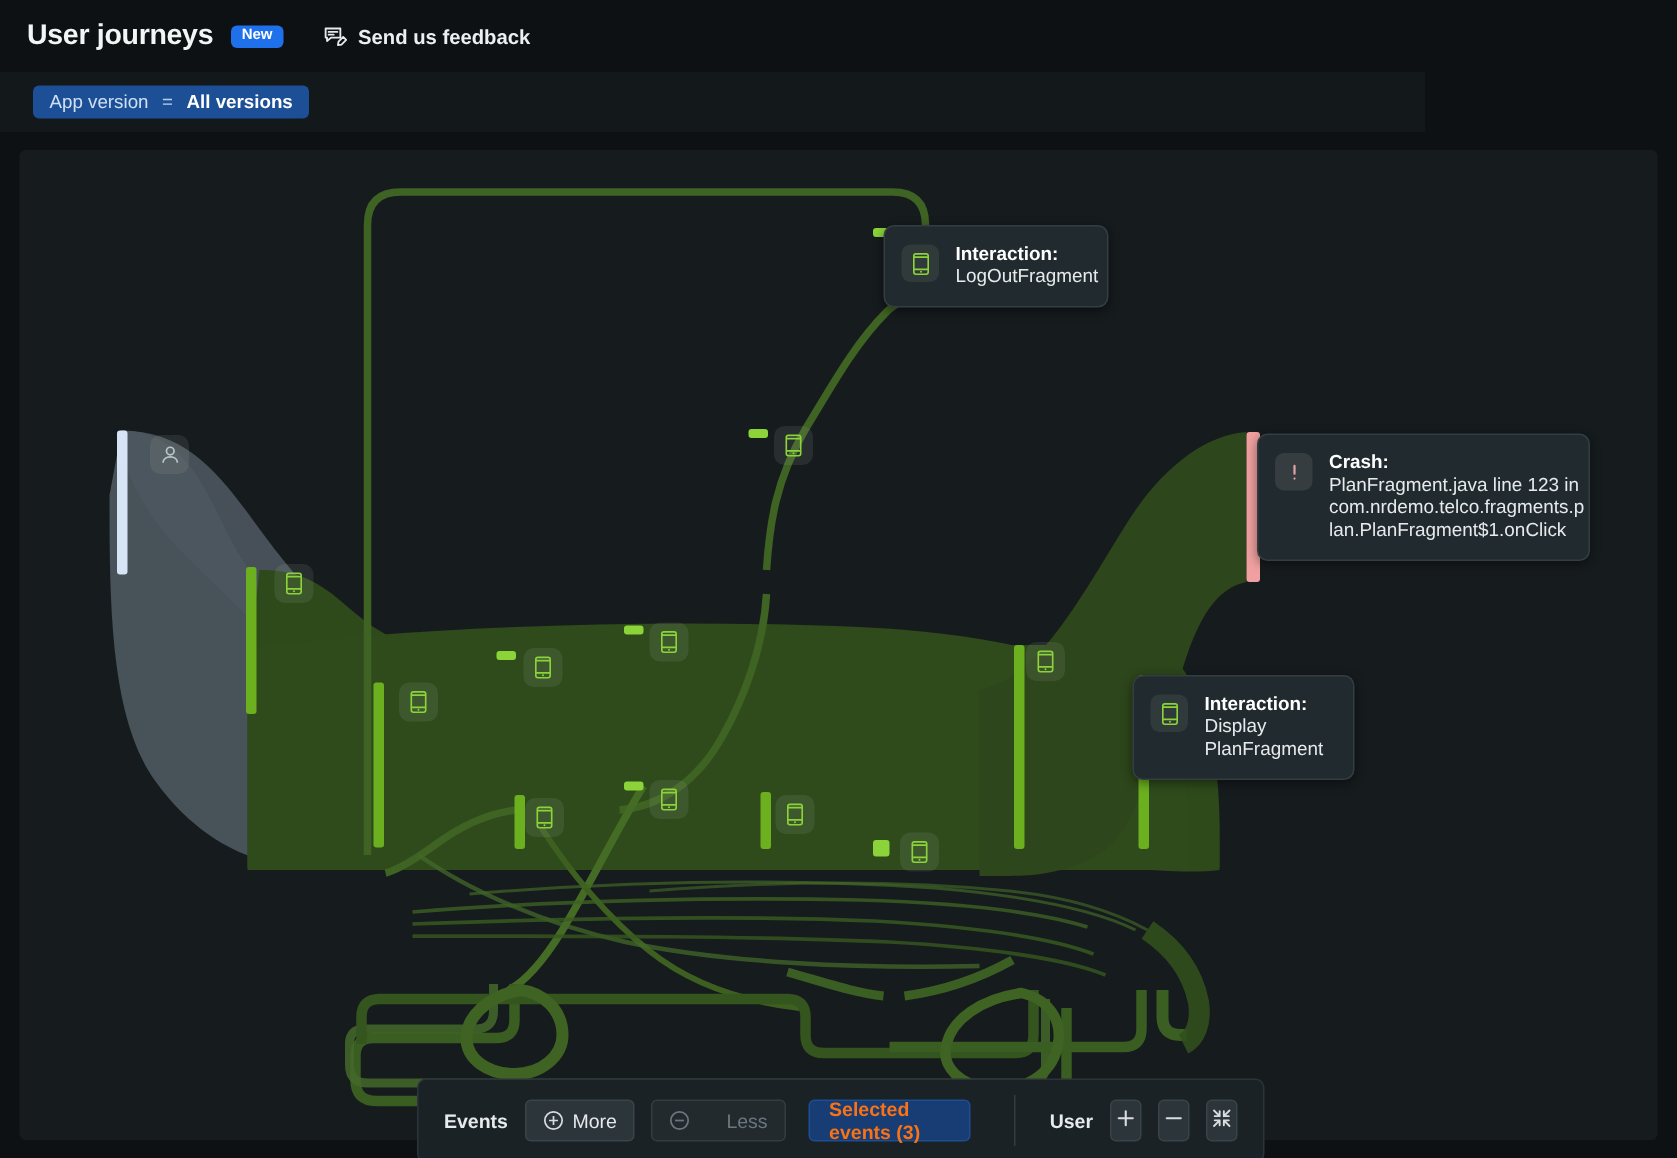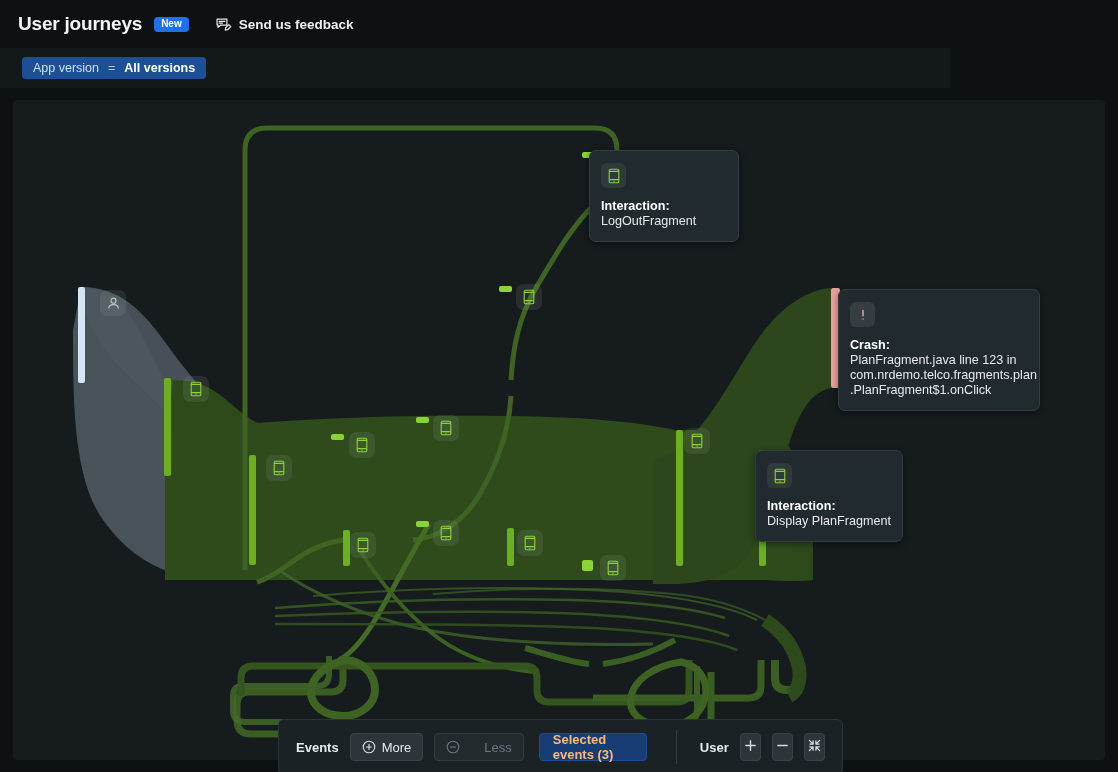--- a/index.html
+++ b/index.html
@@ -85,21 +85,20 @@
   
   .tip {
     position: absolute;
     background: #212a2e;
     border: 1px solid #333e43;
     border-radius: 7px;
     display: flex;
     gap: 11px;
     padding: 11px 1px 12px 11px;
     box-shadow: 0 2px 7px rgba(0,0,0,0.45);
-    flex-direction: column;
   }
   .tip-icon {
     width: 25px; height: 25px; flex: 0 0 25px;
     border-radius: 6px;
     background: rgba(160,180,160,0.12);
     display: flex; align-items: center; justify-content: center;
     margin-top: 1px;
   }
   .tip-icon.crash { background: rgba(190,190,190,0.13); }
   .tip-text { font-size: 12.6px; line-height: 15px; color: #e6eaec; }
@@ -125,21 +124,21 @@
     background: #2c3539; border: 1px solid #39444a;
     color: #e6eaec; font-size: 13px;
     display: flex; align-items: center; gap: 6px;
     padding: 0 11px; cursor: pointer;
   }
   .tb-btn.disabled { color: #6b7780; border-color: #333c41; background: #222a2e; cursor: default; gap: 24px; }
   .tb-btn.sq { width: 30px; padding: 0; justify-content: center; }
   .tb-primary {
     height: 28px; border-radius: 4px;
     background: #183c74; border: 1px solid #1f4d91;
-    color: #fdba74; font-size: 13px; font-weight: bold;
+    color: #f97316; font-size: 13px; font-weight: bold;
     display: flex; align-items: center;
     padding: 0 13px; margin-left: 4px; cursor: pointer;
   }
   .tb-sep { width: 1px; height: 34px; background: #323c41; margin: 0 12px 0 18px; }
   .circ { display:block; width: 14px; height: 14px; }
 </style>
 </head>
 <body>
 
 <div class="header">
@@ -377,21 +376,21 @@
       <path d="M1.2 3.4h9.6M1.2 11.6h9.6"></path>
         <circle cx="6" cy="13.2" r="0.65" fill="#8cd33a" stroke="none"></circle>
     </svg>
   </div>
   <div class="tip-text">
     <span class="tip-head">Interaction:</span>
     <span class="tip-body">LogOutFragment</span>
   </div>
 </div>
 
-<div class="tip" style="left:838px; top:289px; width:202px;">
+<div class="tip" style="left:838px; top:289px; width:222px;">
   <div class="tip-icon crash">
     <svg width="14" height="14" viewBox="0 0 14 14" fill="none" stroke="#e3a0a0" stroke-width="1.5" stroke-linecap="round">
       <path d="M7 2.6v5.2"></path>
         <circle cx="7" cy="11" r="0.75" fill="#e3a0a0" stroke="none"></circle>
     </svg>
   </div>
   <div class="tip-text">
     <span class="tip-head">Crash:</span>
     <span class="tip-body">PlanFragment.java line 123 in com.nrdemo.telco.fragments.plan.PlanFragment$1.onClick</span>
   </div>

